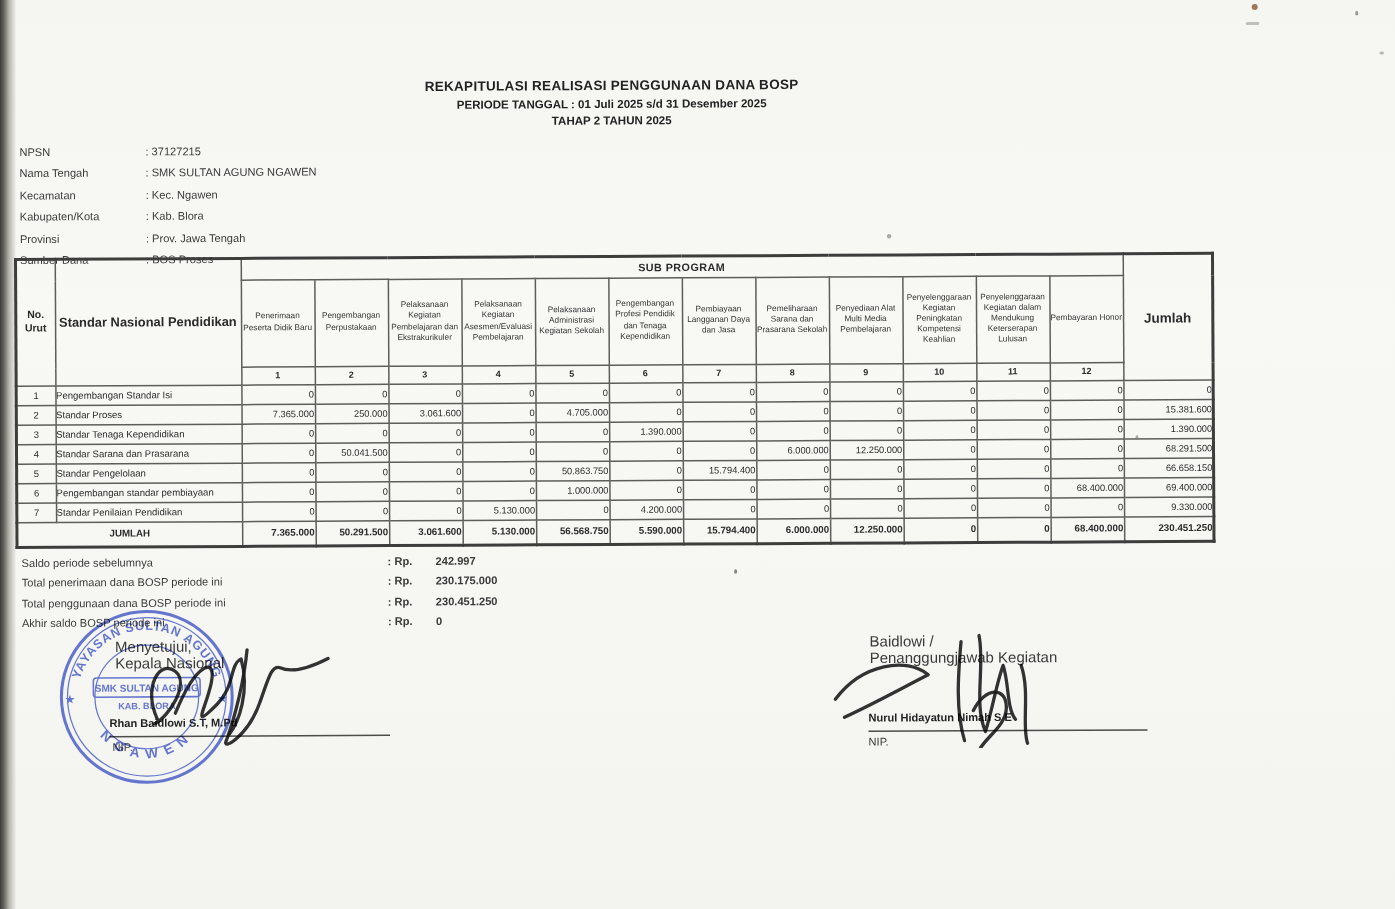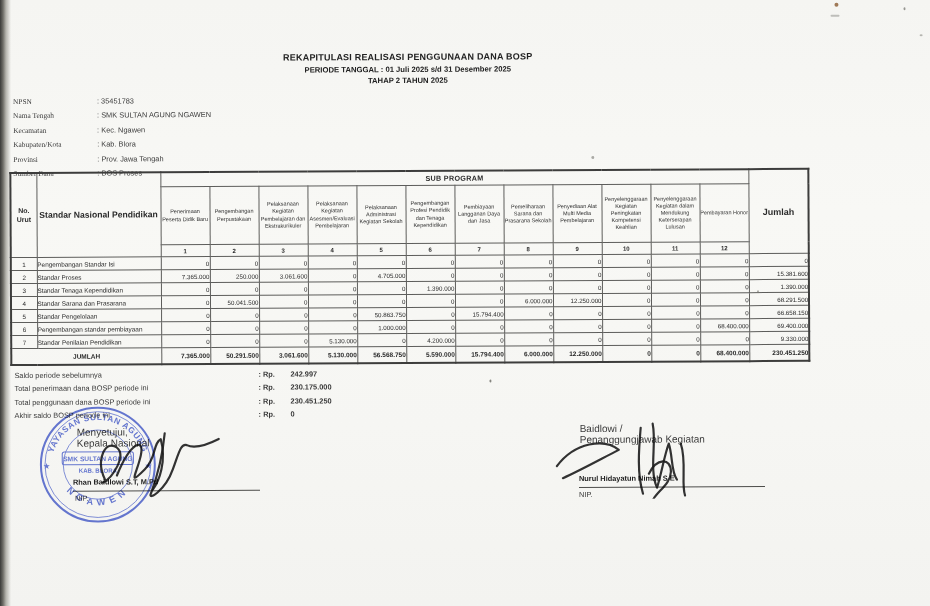--- a/index.html
+++ b/index.html
@@ -14,21 +14,21 @@
 
   
   .title-block{position:absolute;left:10px;top:54px;width:798px;text-align:center;color:#222;font-weight:bold;}
   .t1{font-size:9px;letter-spacing:.2px;}
   .t2{font-size:7.7px;margin-top:3px;}
   .t3{font-size:7.7px;margin-top:2px;}
 
   
   .info{position:absolute;left:14px;top:97px;font-size:7.4px;color:#3a3a3a;}
   .info-row{height:14.4px;display:flex;align-items:flex-start;}
-  .info-label{width:84px;font-family:Liberation Serif, serif;}
+  .info-label{width:84px;}
 
   
   table.main{position:absolute;left:10px;top:172px;width:798px;border-collapse:collapse;table-layout:fixed;
     font-family:"Liberation Sans",sans-serif;color:#2b2b2b;border:2px solid #3d3d3c;}
   table.main th, table.main td{border:1px solid #5d5d5b;padding:0;overflow:hidden;}
   .th-subprogram{font-size:7.2px;font-weight:bold;height:13px;text-align:center;letter-spacing:.3px;}
   .th-nourut{font-size:7px;font-weight:bold;text-align:center;line-height:1.2;}
   .th-snp{font-size:8.6px;font-weight:bold;text-align:center;line-height:1.3;}
   .th-jumlah{font-size:9px;font-weight:bold;text-align:center;}
   .th-col{font-size:5.5px;font-weight:normal;height:57px;line-height:1.3;padding:1px;text-align:center;vertical-align:middle;color:#333;}
@@ -77,21 +77,21 @@
 
   <div class="title-block">
     <div class="t1">REKAPITULASI REALISASI PENGGUNAAN DANA BOSP</div>
     <div class="t2">PERIODE TANGGAL : 01 Juli 2025 s/d 31 Desember 2025</div>
     <div class="t3">TAHAP 2 TAHUN 2025</div>
   </div>
 
   <div class="info" id="info-block">
       <div class="info-row">
         <span class="info-label">NPSN</span>
-        <span class="info-value">: 35451783</span>
+        <span class="info-value">: 37127215</span>
       </div>
       <div class="info-row">
         <span class="info-label">Nama Tengah</span>
         <span class="info-value">: SMK SULTAN AGUNG NGAWEN</span>
       </div>
       <div class="info-row">
         <span class="info-label">Kecamatan</span>
         <span class="info-value">: Kec. Ngawen</span>
       </div>
       <div class="info-row">

